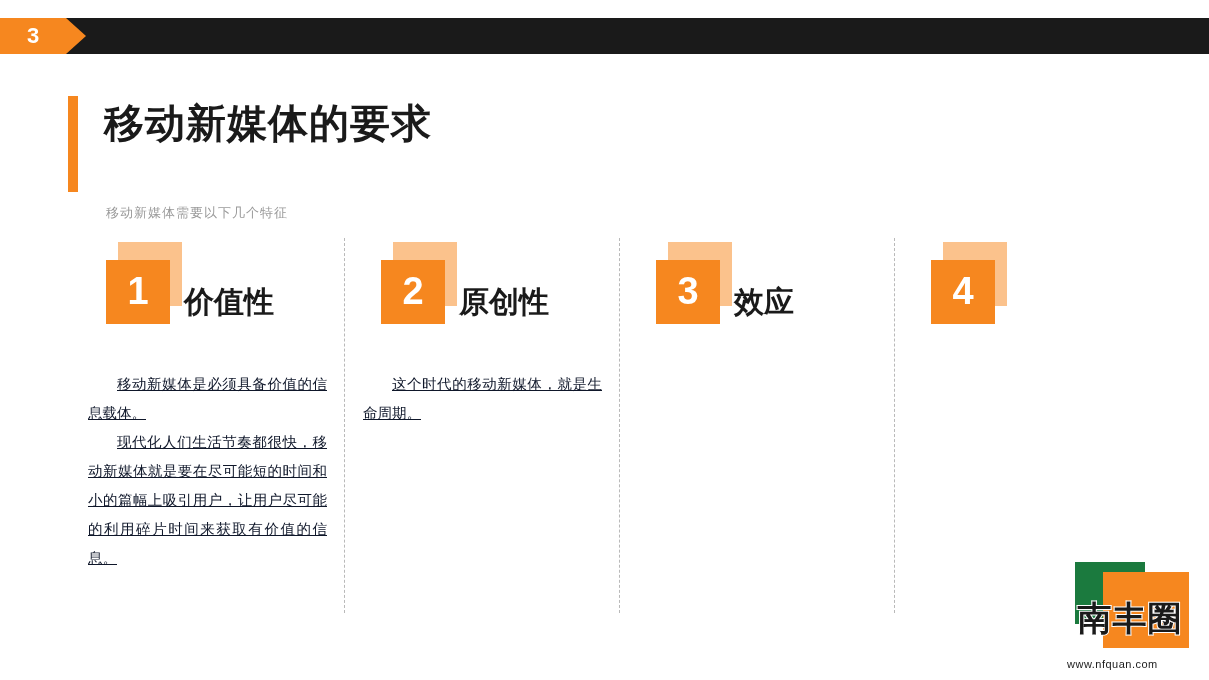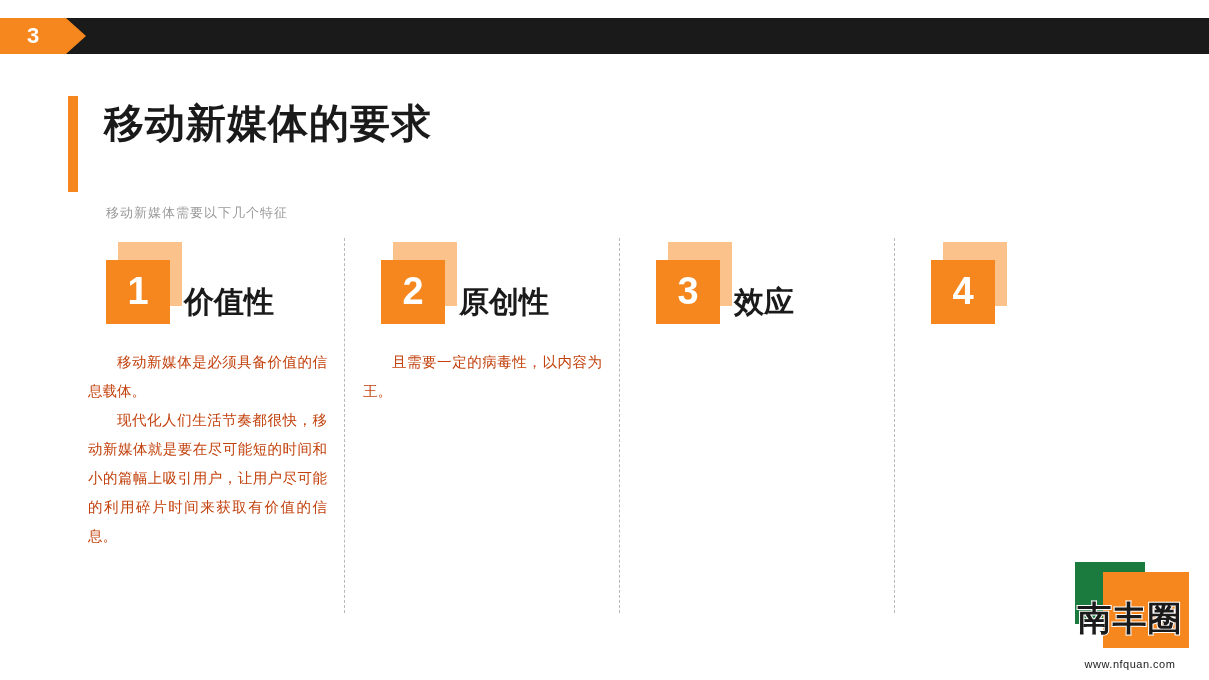--- a/index.html
+++ b/index.html
@@ -157,24 +157,26 @@
   .head-title {
     position: absolute;
     left: 96px;
     top: 44px;
     font-size: 30px;
     font-weight: bold;
     color: #1a1a1a;
     white-space: nowrap;
   }
   .body-text {
+    margin-top: 22px;
     font-size: 14.5px;
     line-height: 2.0;
-    color: #c2410c;
+    color: #0f172a;
     text-align: justify;
+    text-decoration: underline;
   }
   .body-text p {
     margin: 0;
     text-indent: 2em;
   }
 
   
   .logo {
     position: absolute;
     right: 16px;
@@ -209,21 +211,21 @@
     color: #1a1a1a;
     letter-spacing: 1px;
     -webkit-text-stroke: 2px #ffffff;
     paint-order: stroke fill;
   }
   .logo-url {
     position: absolute;
     left: 0;
     bottom: 2px;
     width: 126px;
-    text-align: center;
+    text-align: left;
     font-size: 11px;
     color: #1a1a1a;
     letter-spacing: 0.5px;
   }
 </style>
 </head>
 <body>
 
 <div class="topbar">
   <div class="topbar-black"></div>
@@ -256,21 +258,21 @@
 
   <div class="col">
     <div class="col-divider"></div>
     <div class="head">
       <div class="badge-back"></div>
       <div class="badge-front"></div>
       <div class="badge-num">2</div>
       <div class="head-title">原创性</div>
     </div>
     <div class="body-text">
-      <p>且需要一定的病毒性，以内容为王。</p>
+      <p>这个时代的移动新媒体，就是生命周期。</p>
     </div>
   </div>
 
   <div class="col">
     <div class="col-divider"></div>
     <div class="head">
       <div class="badge-back"></div>
       <div class="badge-front"></div>
       <div class="badge-num">3</div>
       <div class="head-title">效应</div>

